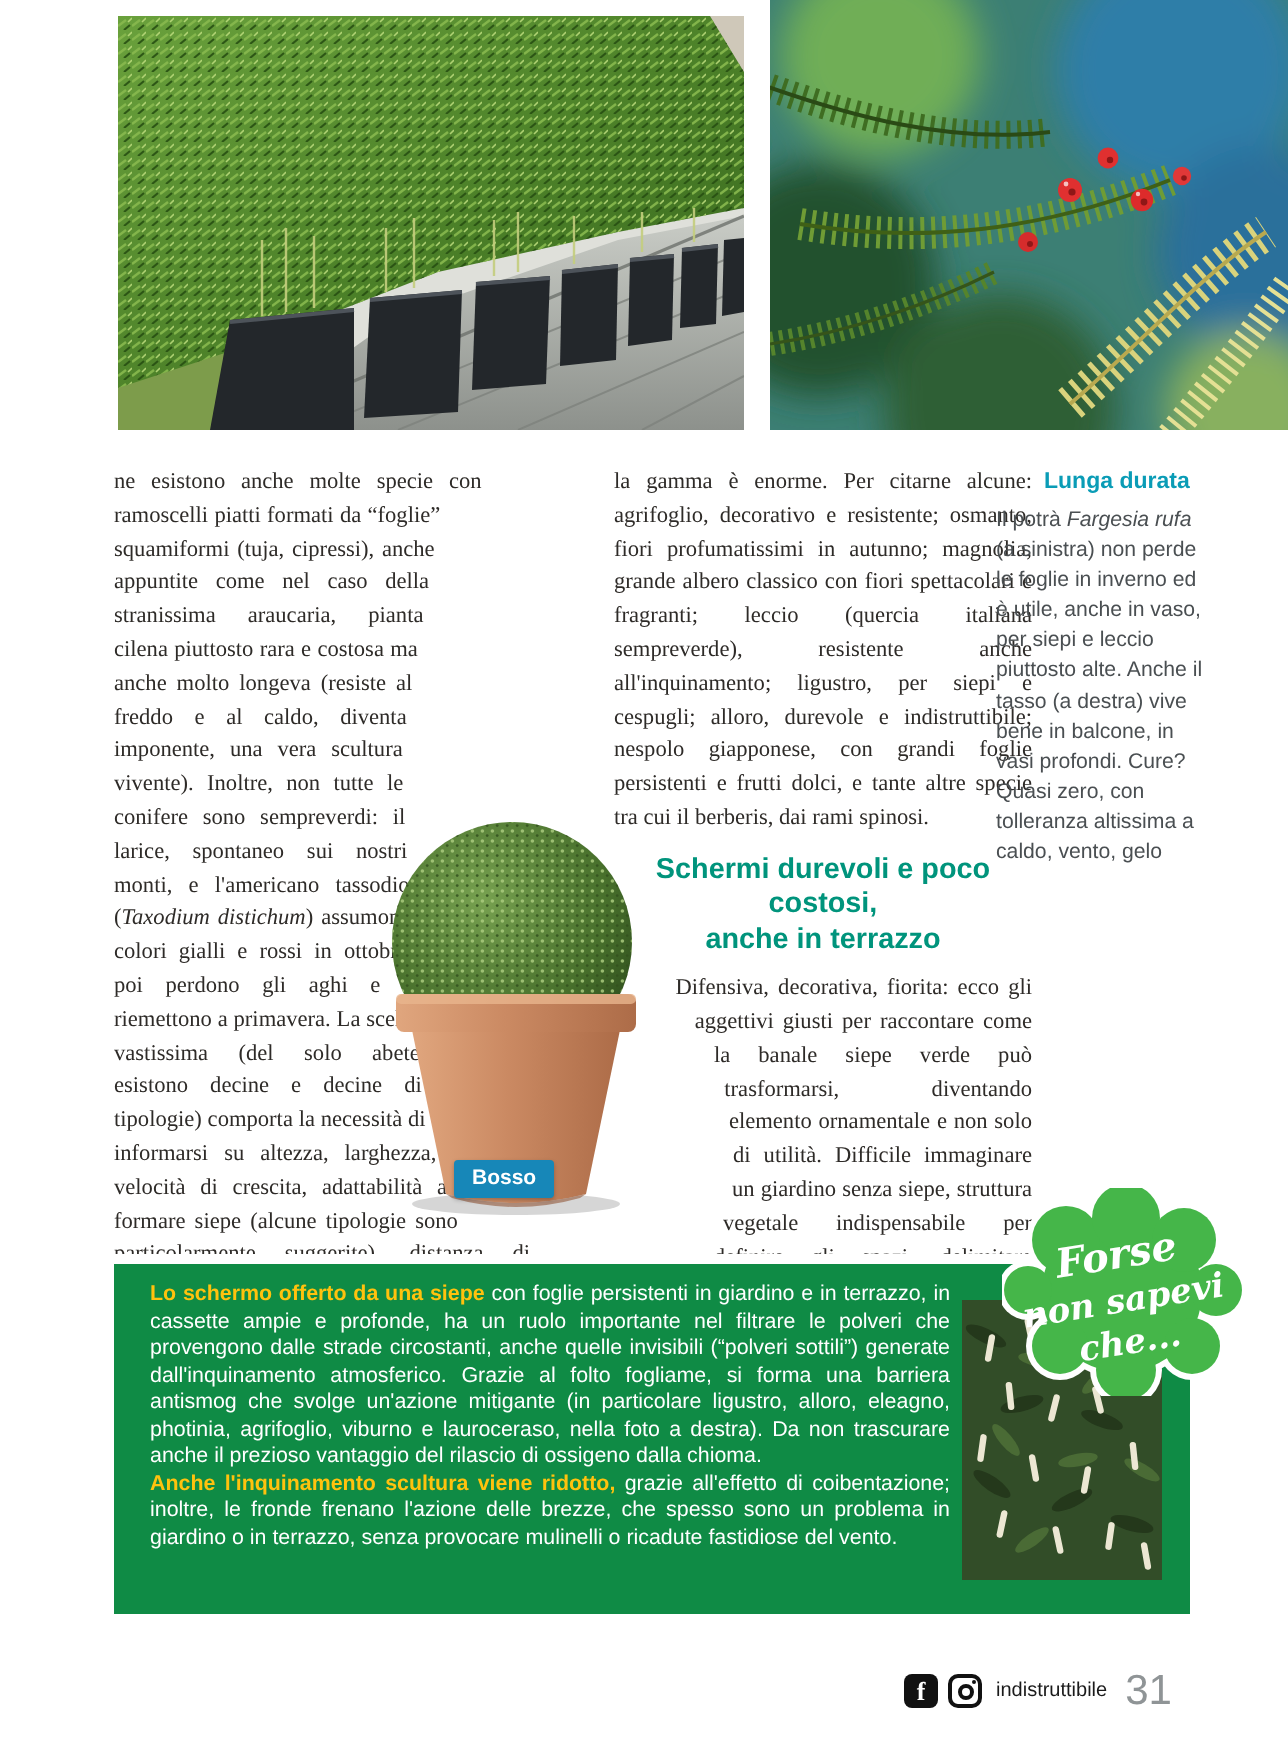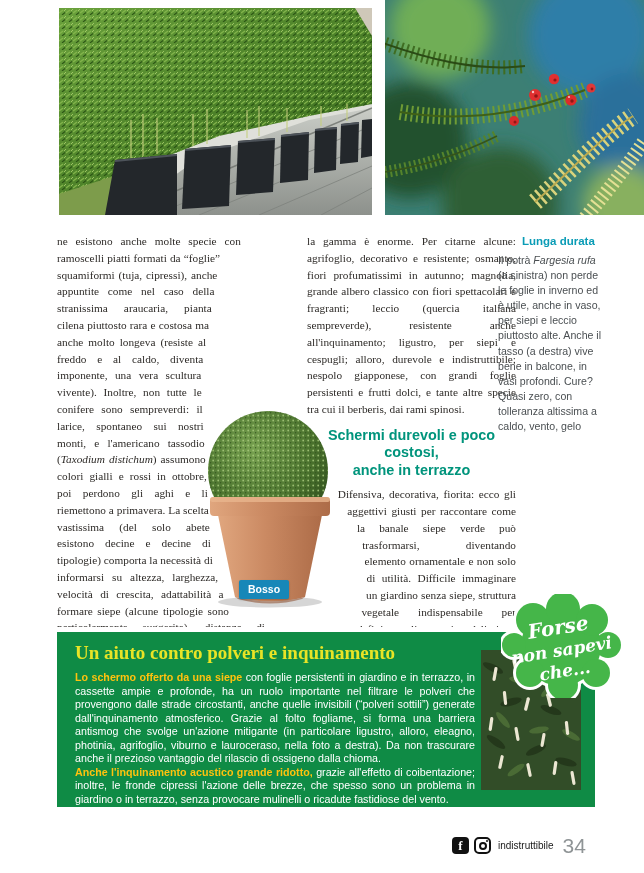--- a/index.html
+++ b/index.html
@@ -17,21 +17,21 @@
   .col2{position:absolute;left:271px;top:233px;width:209px;height:394px;overflow:hidden;margin-left:36px;}
   .col1 p,.col2 p{margin:0;}
   .pot-spacer-r{float:right;width:74px;height:205px;margin-top:180px;
       shape-outside:polygon(100% 0,40% 8%,14% 38%,28% 82%,58% 100%,100% 100%);}
   .pot-spacer-l{float:left;width:96px;height:190px;
       shape-outside:polygon(0 0,22% 0,56% 30%,62% 52%,46% 82%,18% 100%,0 100%);}
   .sub-heading{font:bold 14.4px/17.5px "Liberation Sans",sans-serif;color:#00947c;
       text-align:center;margin:9px 4px 7px 4px;}
 
   
-  .pot-figure{position:absolute;left:192px;top:409px;width:156px;height:200px;z-index:3;}
+  .pot-figure{position:absolute;left:180px;top:409px;width:156px;height:200px;z-index:3;}
   .pot-figure svg{display:block;width:100%;height:100%;}
   .bosso-label{position:absolute;left:47px;top:171px;background:#1787b8;color:#fff;
       font:bold 10.5px/1 "Liberation Sans",sans-serif;padding:4px 9px;border-radius:2px;
       box-shadow:0 1px 2px rgba(0,0,0,.25);}
 
   
   .sidebar{position:absolute;left:498px;top:234px;width:104px;}
   .sb-title{font:bold 11.5px/14px "Liberation Sans",sans-serif;color:#0a9cb6;margin:0 0 5px 0;padding-left:24px;}
   .sb-body{font:10.6px/15.1px "Liberation Sans",sans-serif;color:#4a4f52;margin:0;}
 
@@ -231,26 +231,25 @@
   </div>
 
   <div class="sidebar">
     <h4 class="sb-title">Lunga durata</h4>
     <p class="sb-body">
       <span>Il potrà </span><i>Fargesia rufa</i><span> (a sinistra) non perde le foglie in inverno ed è utile, anche in vaso, per siepi e leccio piuttosto alte. Anche il tasso (a destra) vive bene in balcone, in vasi profondi. Cure? Quasi zero, con tolleranza altissima a caldo, vento, gelo</span>
     </p>
   </div>
 
   <div class="green-box">
-    <h2 class="gb-title">Un aiuto contro polveri e inquinamento</h2>
     <p class="gb-p">
       <span class="gb-lead">Lo schermo offerto da una siepe</span><span> con foglie persistenti in giardino e in terrazzo, in cassette ampie e profonde, ha un ruolo importante nel filtrare le polveri che provengono dalle strade circostanti, anche quelle invisibili (“polveri sottili”) generate dall'inquinamento atmosferico. Grazie al folto fogliame, si forma una barriera antismog che svolge un'azione mitigante (in particolare ligustro, alloro, eleagno, photinia, agrifoglio, viburno e lauroceraso, nella foto a destra). Da non trascurare anche il prezioso vantaggio del rilascio di ossigeno dalla chioma.</span>
     </p>
     <p class="gb-p">
-      <span class="gb-lead">Anche l'inquinamento acustico grande ridotto,</span><span> grazie all'effetto di coibentazione; inoltre, le fronde cipressi l'azione delle brezze, che spesso sono un problema in giardino o in terrazzo, senza provocare mulinelli o ricadute fastidiose del vento.</span>
+      <span class="gb-lead">Anche l'inquinamento scultura viene ridotto,</span><span> grazie all'effetto di coibentazione; inoltre, le fronde frenano l'azione delle brezze, che spesso sono un problema in giardino o in terrazzo, senza provocare mulinelli o ricadute fastidiose del vento.</span>
     </p>
   </div>
 
   <div class="photo-bottom">
     <svg viewBox="0 0 100 140" preserveAspectRatio="none">
       <defs>
         <g id="rc">
             <rect x="-1.6" y="-7" width="3.2" height="14" rx="1.6" fill="#ece7d3"></rect>
           </g>
         <g id="lf">
@@ -323,16 +322,16 @@
         <text x="60" y="62" font-size="17">non sapevi</text>
         <text x="60" y="83" font-size="17">che...</text>
       </g>
     </svg>
   </div>
 
   <div class="footer">
     <div class="fb-icon">f</div>
     <div class="ig-icon"></div>
     <span class="handle">indistruttibile</span>
-    <span class="page-num">34</span>
+    <span class="page-num">31</span>
   </div>
 
 </div>
 
 </body></html>

